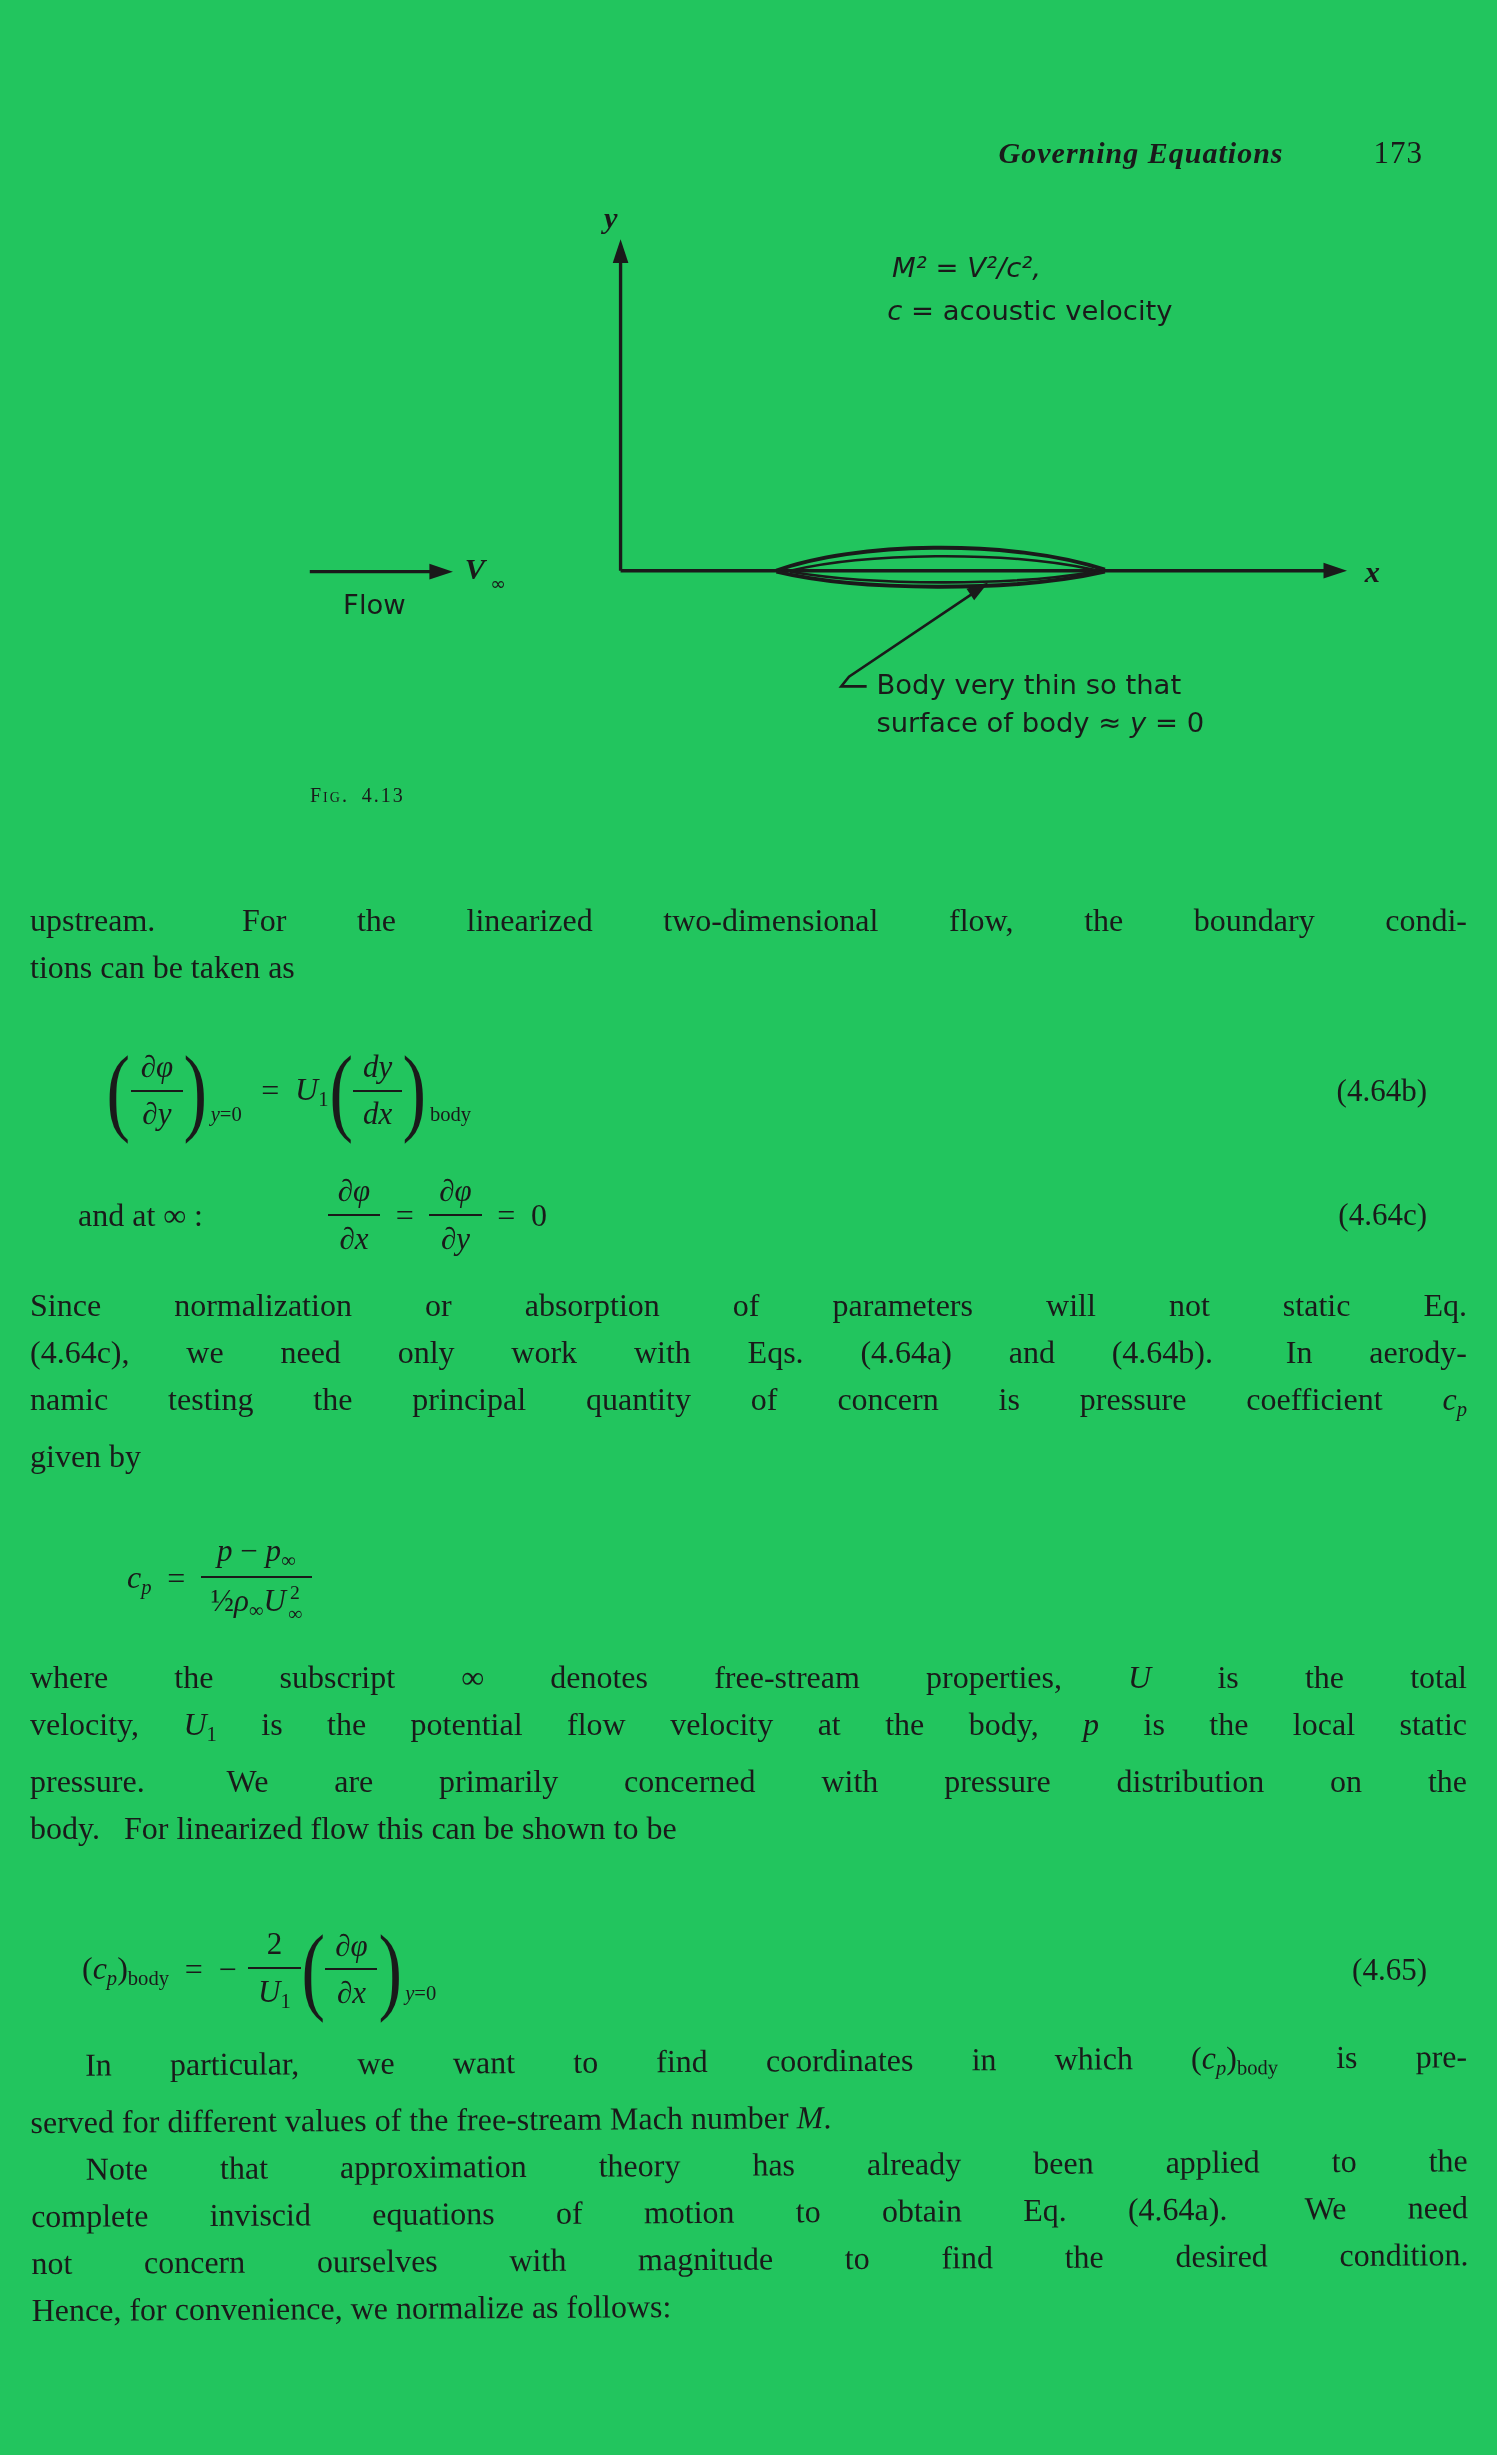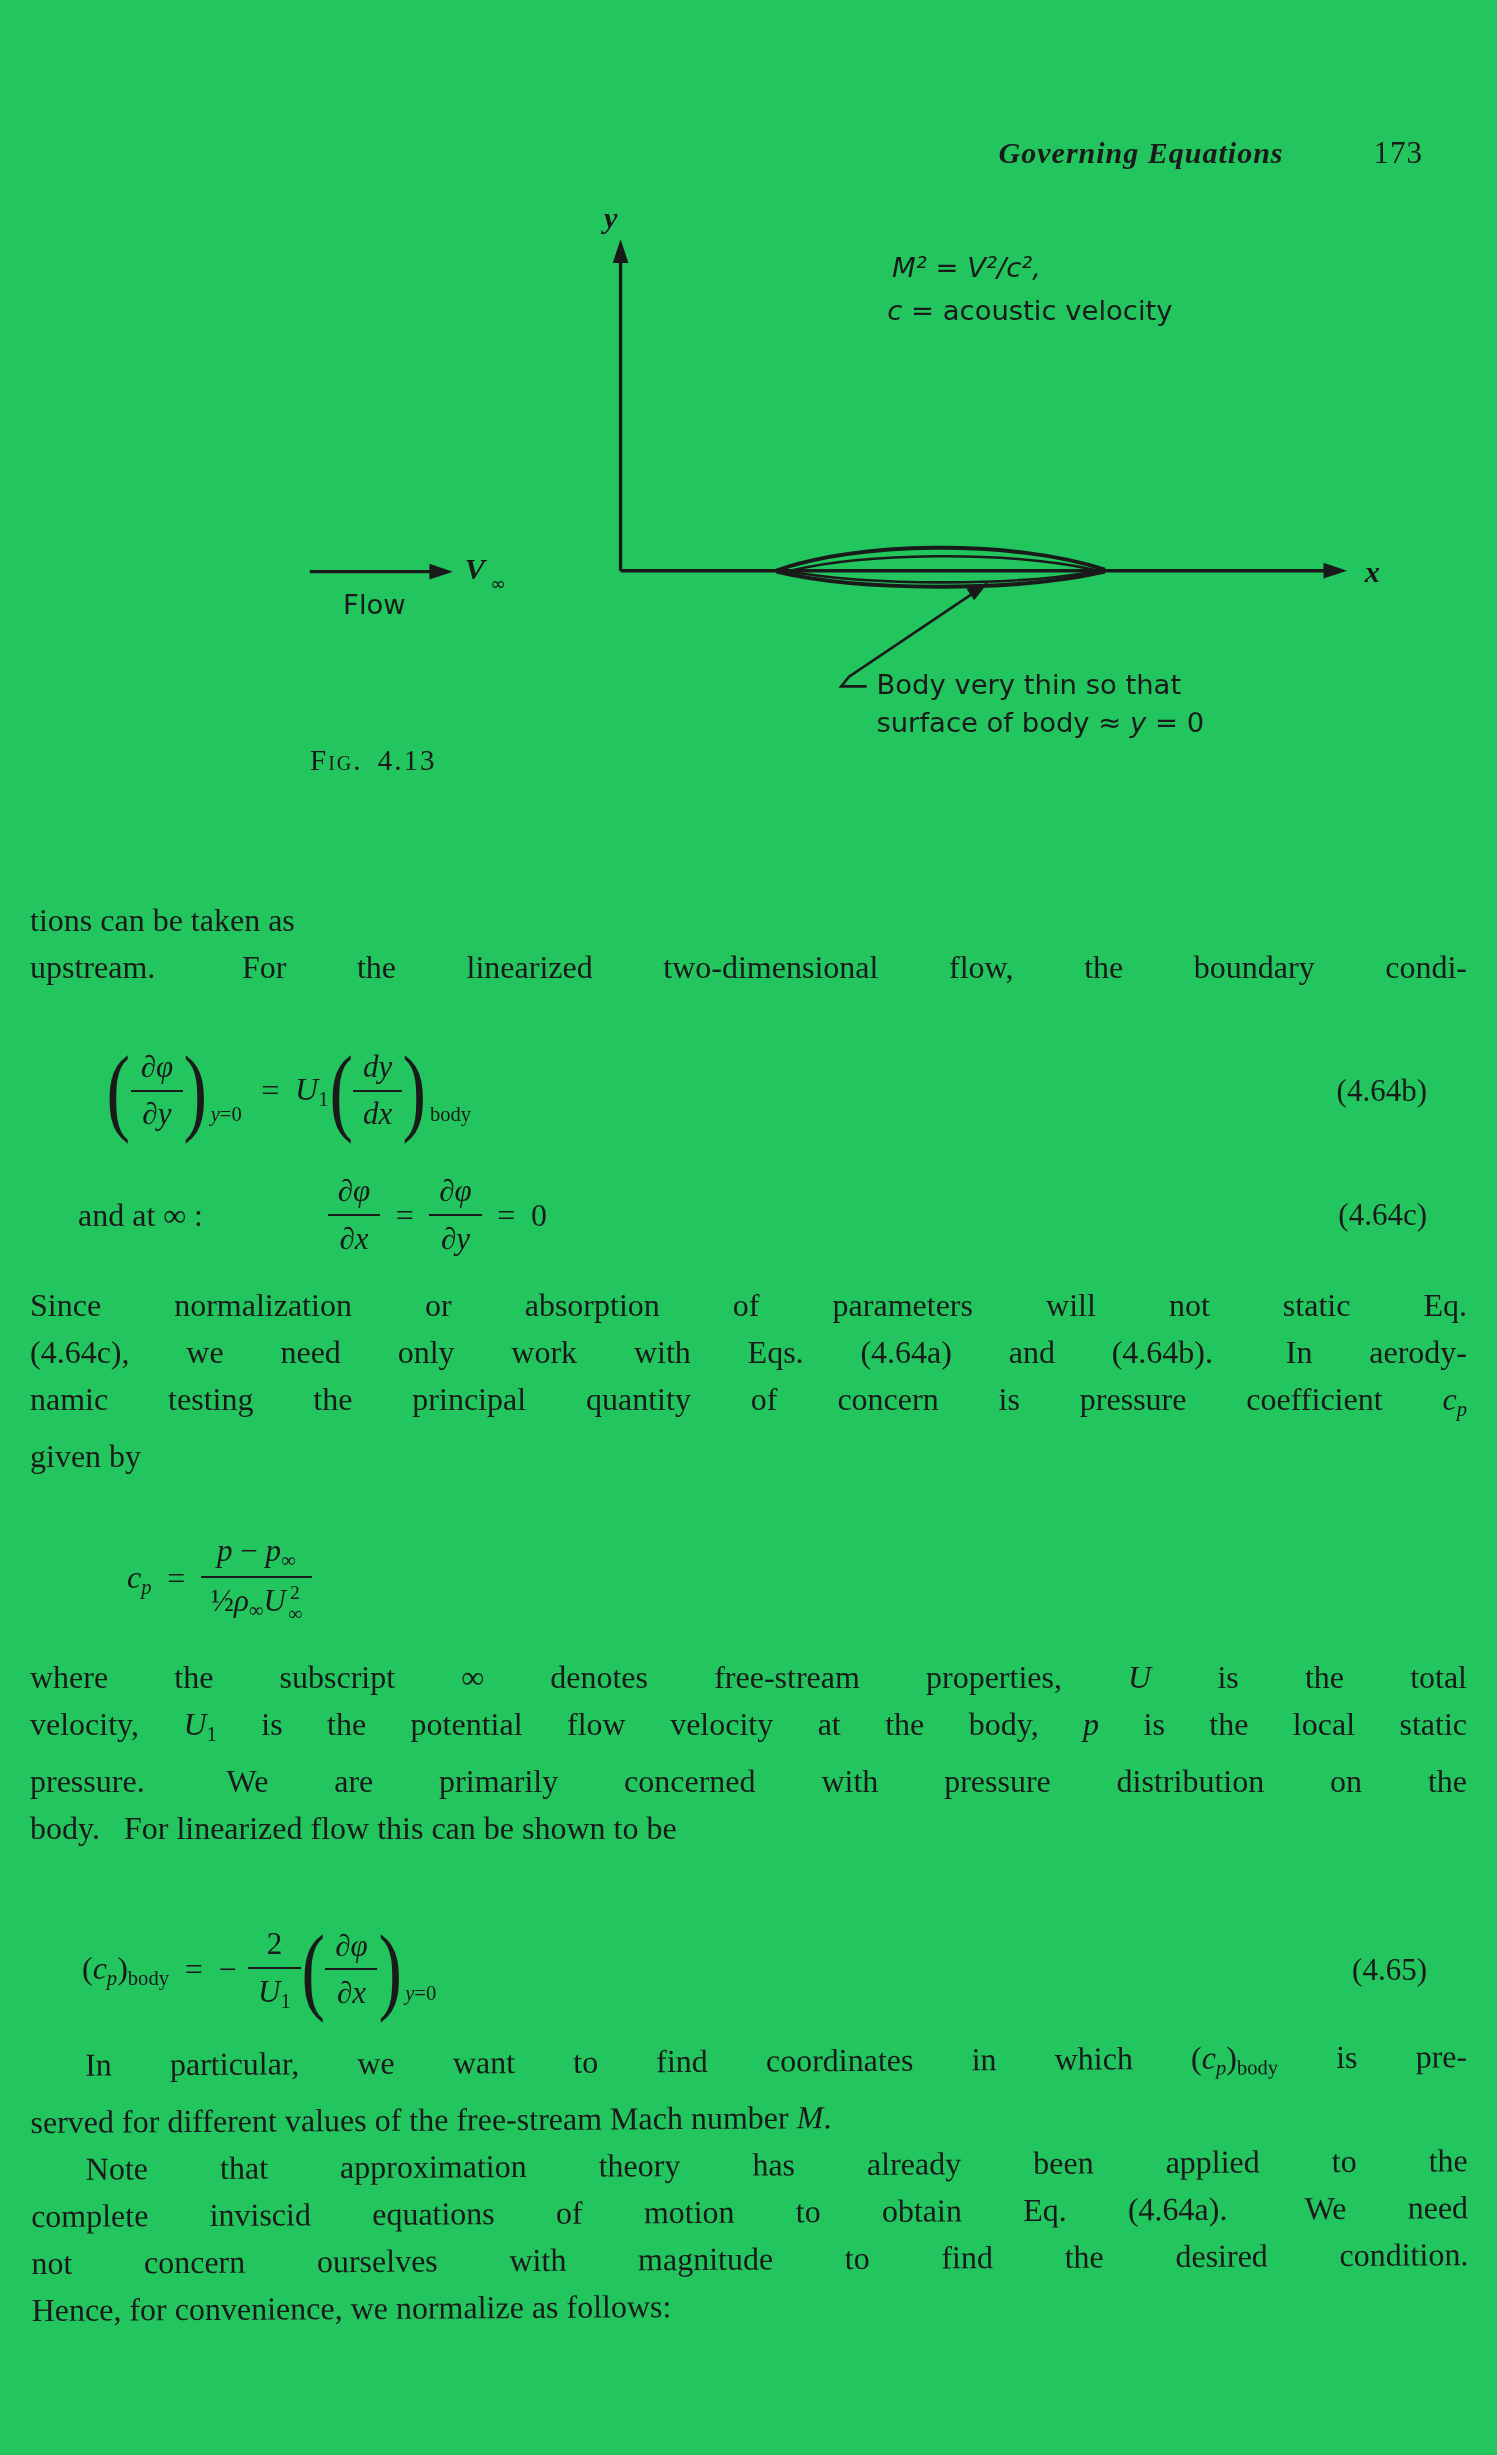--- a/index.html
+++ b/index.html
@@ -24,22 +24,22 @@
   svg.fig{position:absolute;left:0;top:0;width:1498px;height:863px;}
   .sline{stroke:#1a1a1a;stroke-width:3.4;fill:none;}
   .sbody{stroke:#1a1a1a;stroke-width:4;fill:none;}
   .sthin{stroke:#1a1a1a;stroke-width:2.6;fill:none;}
   .sfill{fill:#1a1a1a;stroke:none;}
   .sann{font-family:"DejaVu Sans","Liberation Sans",sans-serif;font-size:28px;fill:#1a1a1a;}
   .svar{font-family:"Liberation Serif","DejaVu Serif",serif;font-style:italic;font-weight:bold;font-size:31px;fill:#1a1a1a;}
   .ssub{font-family:"DejaVu Sans","Liberation Sans",sans-serif;font-size:19px;fill:#1a1a1a;}
   .i{font-style:italic;}
   .caption{
-    position:absolute;left:310px;top:744px;
-    font-size:29px;font-variant:small-caps;letter-spacing:2px;word-spacing:5.9px;
+    position:absolute;left:310px;top:784px;
+    font-size:20px;font-variant:small-caps;letter-spacing:2px;word-spacing:5.9px;
   }
 
   
   .textblock{
     position:absolute;left:30px;width:1437px;
     font-size:32px;line-height:47px;
   }
   .tline{text-align:justify;text-align-last:justify;}
   .tline.endpara{text-align:left;text-align-last:left;}
   .tline.indent{text-indent:55px;}
@@ -117,22 +117,22 @@
       <path class="sthin" d="M1000 600 L866 690 L858 700 L884 700"></path>
       <polygon class="sfill" points="0,0 -22,7 -22,-7" transform="translate(1008,594) rotate(-34)"></polygon>
       <text class="sann" x="894" y="708">Body very thin so that</text>
       <text class="sann" x="894" y="747"><tspan>surface of body ≈ </tspan><tspan class="i">y</tspan><tspan> = 0</tspan></text>
     </g>
   </svg>
 
   <div class="caption">Fig. 4.13</div>
 
   <div class="textblock" style="top:897px">
+    <div class="tline"><span>upstream.  For the linearized two-dimensional flow, the boundary condi-</span></div>
     <div class="tline endpara"><span>tions can be taken as</span></div>
-    <div class="tline"><span>upstream.  For the linearized two-dimensional flow, the boundary condi-</span></div>
   </div>
 
   <div class="eqrow" style="top:1025px;height:131px">
     <div class="eqbody" style="margin-left:73px">
       <span class="bigp">(</span>
       <span class="frac">
           <span class="num it">∂φ</span>
           <span class="den it">∂y</span>
         </span>
       <span class="bigp">)</span>

